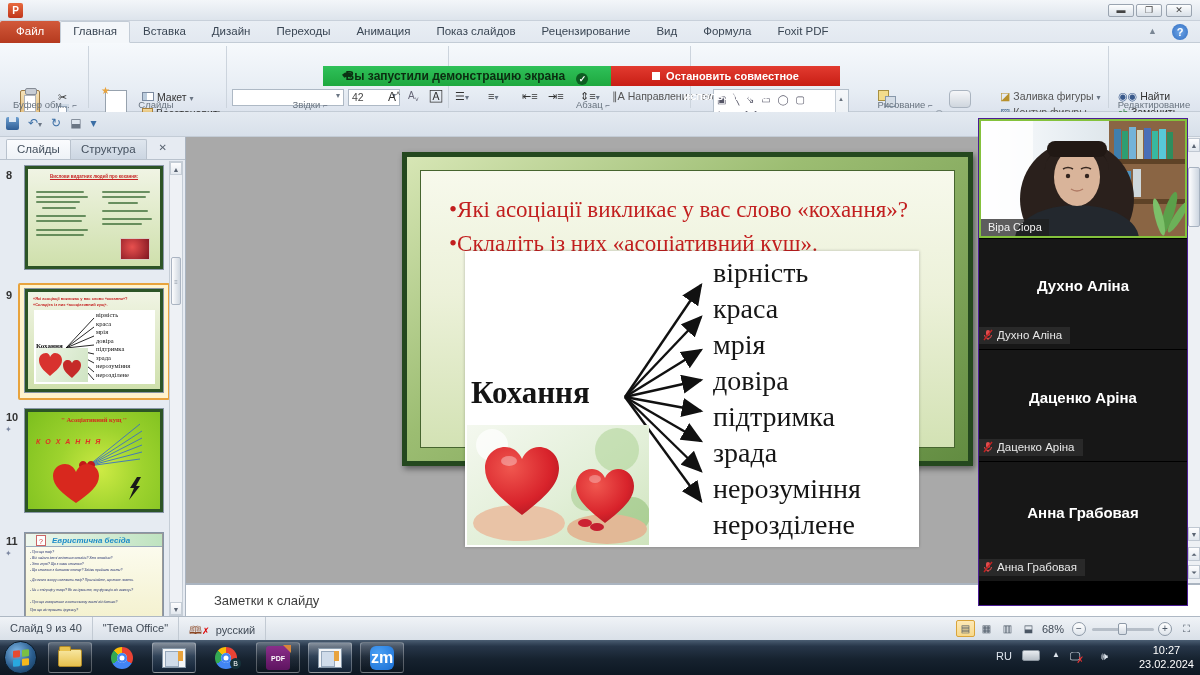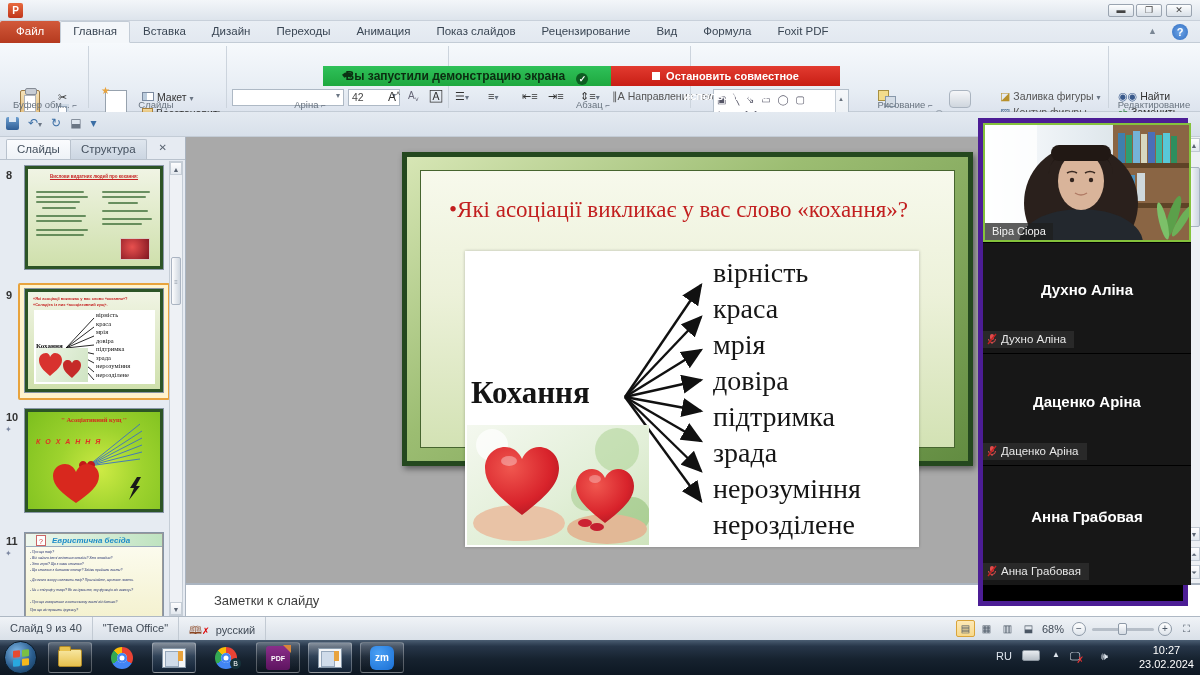--- a/index.html
+++ b/index.html
@@ -106,21 +106,21 @@
   .notes-text { position:absolute; left:28px; top:8px; font-size:13px; color:#3c3c3c; }
   .statusbar { left:0; top:616px; width:1200px; height:24px; background:linear-gradient(#f0f3f7,#d9e0e8); border-top:1px solid #aeb8c4; font-size:11px; color:#404a56; }
   .st-item { float:left; padding:5px 10px 0 10px; border-right:1px solid #c2cad3; height:23px; }
   .viewbtn { position:absolute; top:3px; width:19px; height:17px; border:1px solid transparent; text-align:center; font-size:10px; color:#4a5664; line-height:16px; }
   .viewbtn.sel { background:linear-gradient(#fde9b8,#f8d98a); border:1px solid #d9a43a; border-radius:2px; }
   .zoom-slider-track { position:absolute; top:11px; width:62px; height:3px; background:#b6bec8; border-radius:2px; }
   .zoom-slider-thumb { position:absolute; top:-5px; left:26px; width:9px; height:12px; background:linear-gradient(#fdfdfe,#d5dce4); border:1px solid #8d99a7; border-radius:2px; }
   .roundbtn { position:absolute; top:5px; width:14px; height:14px; border-radius:50%; border:1px solid #8d99a7; background:linear-gradient(#fff,#dfe5ec); text-align:center; line-height:12px; font-size:10px; color:#4a5664; }
 
   
-  .zoomwin { left:978px; top:118px; width:210px; height:488px; background:#000; z-index:50; border:5px solid #4c1d95; }
+  .zoomwin { left:978px; top:118px; width:210px; height:488px; background:#000; z-index:50; border:1px solid #4c1d95; }
   .video { position:absolute; left:0; top:0; width:208px; height:119px; border:2px solid #84c23c; overflow:hidden; background:#dfe8ee; }
   .vname { position:absolute; left:0; bottom:0; background:rgba(30,30,30,.72); color:#f2f2f2; font-size:11px; padding:2px 7px 3px 7px; }
   .ptile { position:absolute; left:0; width:208px; background:#171717; border-top:1px solid #000; }
   .pname { position:absolute; left:0; right:0; top:42%; transform:translateY(-50%); text-align:center; color:#fff; font-weight:bold; font-size:15px; }
   .plabel { position:absolute; left:0; bottom:5px; background:rgba(45,45,45,.85); color:#e8e8e8; font-size:11.5px; padding:2px 8px 3px 4px; }
   .plabel svg { vertical-align:-2px; margin-right:4px; }
 
   
   .taskbar { left:0; top:640px; width:1200px; height:35px; background:linear-gradient(#4a5d72 0%,#273649 18%,#16222f 55%,#0d1722 100%); z-index:60; }
   .orb { position:absolute; left:4px; top:1px; width:33px; height:33px; border-radius:50%; background:radial-gradient(circle at 38% 32%, #7fb8e8 0%, #2b5e8f 55%, #123350 100%); border:1px solid #0b1a28; }
@@ -129,21 +129,21 @@
   .tbtn { position:absolute; top:2px; width:44px; height:31px; border:1px solid rgba(255,255,255,.28); border-radius:3px; background:linear-gradient(rgba(255,255,255,.22),rgba(255,255,255,.05) 45%,rgba(0,0,0,.12)); }
   .tbtn.active { background:linear-gradient(rgba(255,255,255,.4),rgba(160,200,255,.18) 45%,rgba(30,60,100,.25)); }
   .tbtn .cic { position:absolute; left:50%; top:50%; transform:translate(-50%,-50%); }
   .chrome-ic { width:22px; height:22px; border-radius:50%; background:conic-gradient(#ea4335 0 33%, #4285f4 33% 66%, #34a853 66% 87%, #fbbc05 87% 100%); position:relative; }
   .chrome-ic:before { content:""; position:absolute; left:6px; top:6px; width:10px; height:10px; border-radius:50%; background:#fff; box-shadow:inset 0 0 0 2.5px #4285f4; }
   .pptwin-ic { width:24px; height:20px; background:#f4f6f8; border:1px solid #8899aa; position:relative; }
   .pptwin-ic:before { content:""; position:absolute; left:2px; top:2px; width:12px; height:14px; background:#d0dcea; border:1px solid #96a8bc; }
   .pptwin-ic:after { content:""; position:absolute; right:2px; top:2px; width:5px; height:10px; background:#e8a33d; }
   .foxit-ic { width:24px; height:24px; background:linear-gradient(#8a2e8a,#5e1460); border-radius:3px; color:#fff; font-size:7px; font-weight:bold; text-align:center; line-height:26px; position:relative; }
   .foxit-ic:before { content:""; position:absolute; right:-1px; top:-1px; border:4px solid; border-color:#d9863a #d9863a transparent transparent; }
-  .zoom-ic { width:24px; height:24px; border-radius:6px; background:radial-gradient(circle at 35% 30%, #4aa0f5, #1a6fd4); color:#fff; font-size:10px; font-weight:bold; text-align:center; line-height:24px; }
+  .zoom-ic { width:24px; height:24px; border-radius:6px; background:radial-gradient(circle at 35% 30%, #4aa0f5, #1a6fd4); color:#fff; font-size:16px; font-weight:bold; text-align:center; line-height:24px; }
   .folder-ic { width:24px; height:18px; background:linear-gradient(#f7e6a0,#e8c24e); border:1px solid #b08a28; border-radius:2px; position:relative; }
   .folder-ic:before { content:""; position:absolute; left:0; top:-4px; width:10px; height:4px; background:#e8c24e; border:1px solid #b08a28; border-bottom:none; border-radius:2px 2px 0 0; }
   .tray { position:absolute; right:0; top:0; height:35px; color:#fff; }
   .tray-time { position:absolute; right:6px; top:3px; text-align:center; font-size:11px; line-height:14px; color:#fff; }
   .tray-ic { position:absolute; top:10px; color:#dfe6ee; font-size:11px; }
 </style>
 </head>
 <body>
 
 <div class="abs titlebar">
@@ -198,21 +198,21 @@
     </div>
   <div class="fontbox" style="left:348px;top:46px;width:52px;"><span>42</span> <span style="float:right" class="chev">▾</span></div>
   <div class="smallbtn" style="left:388px;top:47px;font-size:12px;">A<sup style="font-size:7px">˄</sup></div>
   <div class="smallbtn" style="left:408px;top:47px;font-size:10px;color:#667;">A<sub style="font-size:7px">˅</sub></div>
   <div class="smallbtn" style="left:430px;top:47px;"><span class="glyph">🄰</span></div>
   <span class="fmtletter" style="left:234px;">Ж</span>
   <span class="fmtletter" style="left:254px;font-style:italic;font-weight:normal;">К</span>
   <span class="fmtletter" style="left:272px;text-decoration:underline;font-weight:normal;">Ч</span>
   <span class="fmtletter" style="left:292px;text-decoration:line-through;font-weight:normal;">S</span>
   <span class="fmtletter" style="left:308px;text-decoration:line-through;font-weight:normal;font-size:10px;color:#777;">abc</span>
-  <div class="glabel" style="left:250px;width:120px;"><span>Аріна</span> <span class="chev">⌐</span></div>
+  <div class="glabel" style="left:250px;width:120px;"><span>Звідки</span> <span class="chev">⌐</span></div>
   <div class="rgroup-sep" style="left:448px;"></div>
 
   <div class="smallbtn" style="left:455px;top:47px;"><span class="glyph">☰</span><span class="chev">▾</span></div>
   <div class="smallbtn" style="left:488px;top:47px;"><span class="glyph">≡</span><span class="chev">▾</span></div>
   <div class="smallbtn" style="left:522px;top:47px;"><span class="glyph">⇤≡</span></div>
   <div class="smallbtn" style="left:548px;top:47px;"><span class="glyph">⇥≡</span></div>
   <div class="smallbtn" style="left:580px;top:47px;"><span class="glyph">⇕≡</span><span class="chev">▾</span></div>
   <div class="smallbtn" style="left:612px;top:47px;color:#555;"><span class="glyph">∥A</span> <span>Направление текста</span> <span class="chev">▾</span></div>
   <div class="smallbtn" style="left:455px;top:88px;letter-spacing:3px;color:#556;">≡ ≡ ≡ ≡</div>
   <div class="smallbtn" style="left:560px;top:88px;color:#555;"><span style="display:inline-block;width:10px;height:8px;background:#c8d4e2;border:1px solid #8fa0b4;"></span> <span>Преобразовать в SmartArt</span> <span class="chev">▾</span></div>
@@ -385,20 +385,21 @@
       </div>
     <div class="ps-btn" style="bottom:0;">▼</div>
   </div>
 </div>
 
 <div class="abs mainarea">
   <div class="slide">
     <div class="slide-bevel">
       <div class="slide-content">
         <div class="bullet-line" style="top:26px;">•Які асоціації викликає у вас слово «кохання»?</div>
+        <div class="bullet-line" style="top:60px;">•Складіть із них «асоціативний кущ».</div>
         <div class="diagram-box">
           <div class="d-root">Кохання</div>
           <svg style="position:absolute;left:0;top:0;" width="454" height="296">
             <defs>
                 <marker id="ah" markerWidth="10" markerHeight="8" refX="8" refY="4" orient="auto">
                   <path d="M0,0 L9,4 L0,8 Z" fill="#111"></path>
                 </marker>
               </defs>
             <g stroke="#111" stroke-width="2.4">
               <line x1="160" y1="146" x2="236" y2="34" marker-end="url(#ah)"></line>

